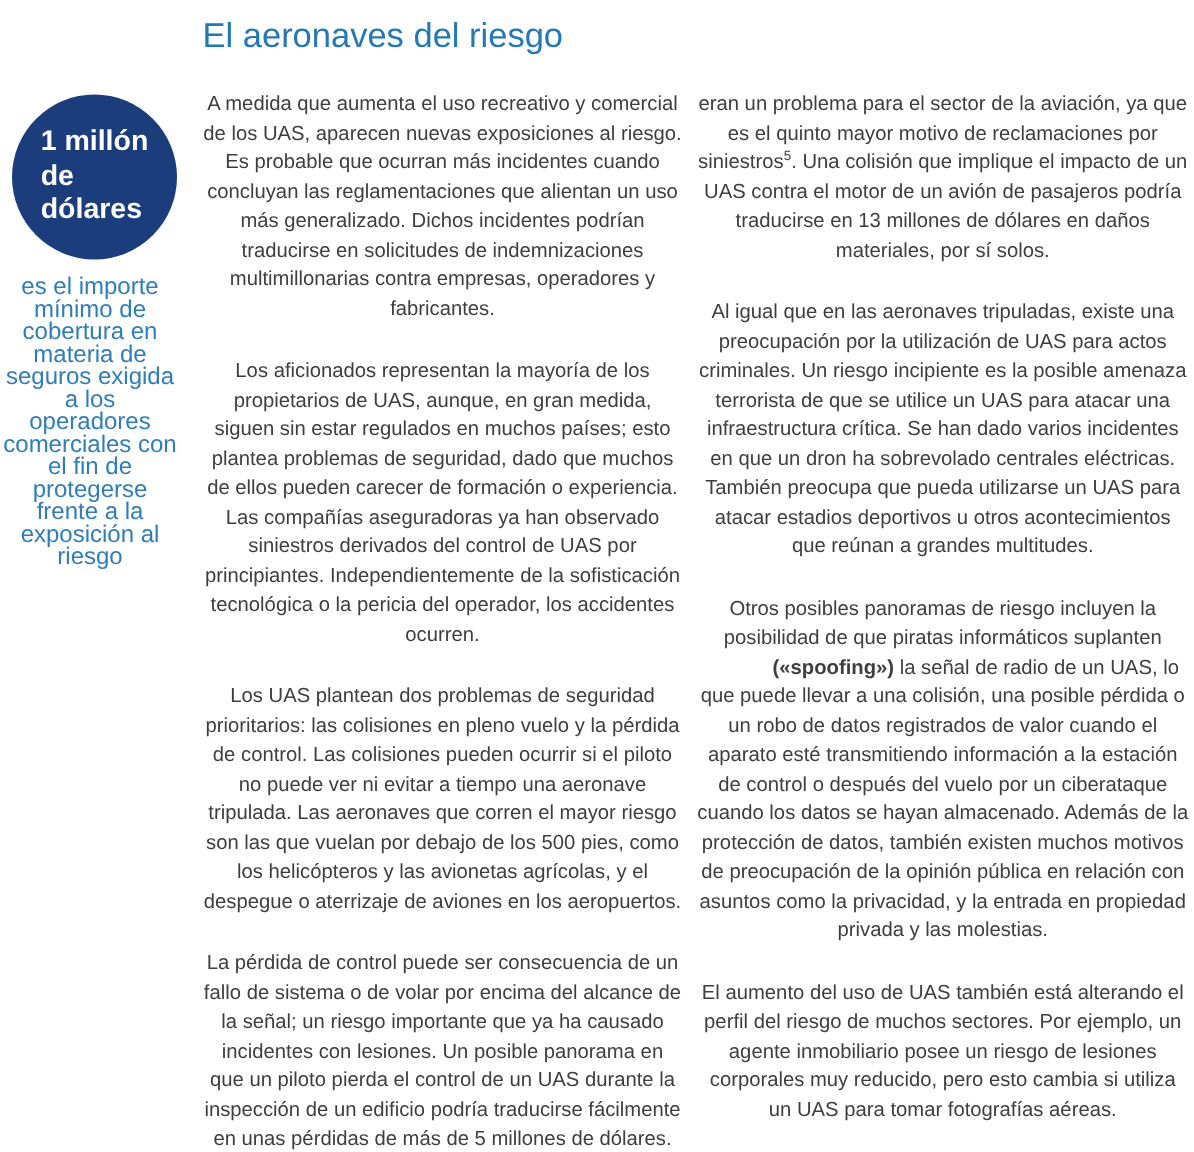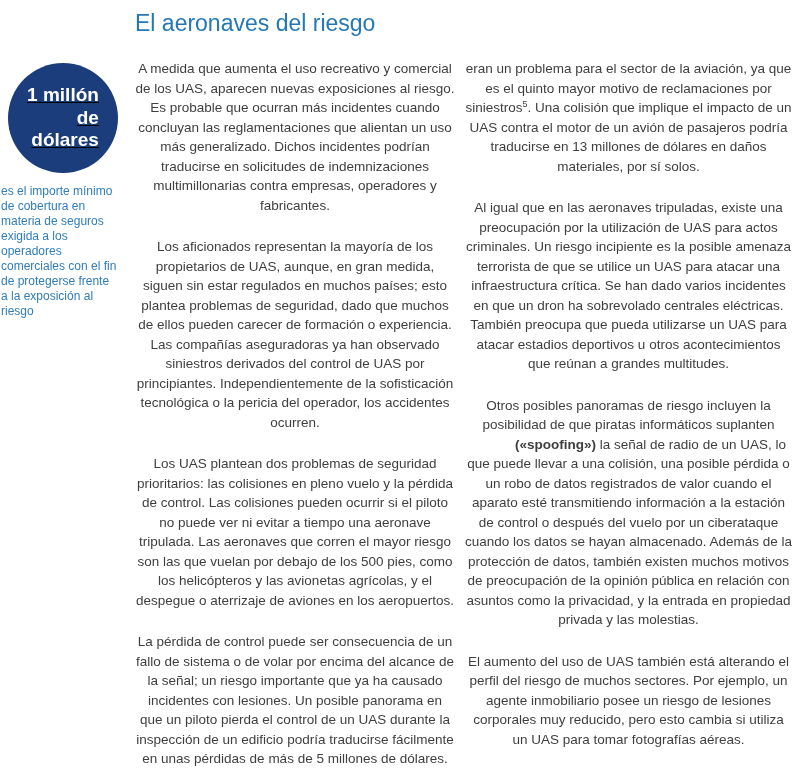--- a/index.html
+++ b/index.html
@@ -19,36 +19,35 @@
   .page { position: relative; width: 796px; height: 768px; background: #fff; }
 
   
   .sidebar { position: absolute; left: 0; top: 0; width: 131px; }
   .stat-circle {
     width: 110px; height: 110px;
     margin: 63px 0 0 8px;
     border-radius: 50%;
     background: var(--circle-navy);
     display: flex; align-items: center; justify-content: center;
-    text-align: right;
-    text-decoration: underline;
+    text-align: left;
   }
   .stat-label {
     color: #ffffff;
     font-weight: bold;
     font-size: 19px;
     line-height: 1.18;
     white-space: pre-line;
   }
   .stat-caption {
     margin: 11px 11px 0 0;
     padding: 0 1px;
-    text-align: left;
+    text-align: center;
     color: var(--caption-blue);
-    font-size: 12px;
+    font-size: 16px;
     line-height: 15px;
   }
 
   
   .main { position: absolute; left: 135px; top: 0; width: 658px; }
   .title {
     margin: 8px 0 0 0;
     font-size: 23px;
     line-height: 30px;
     font-weight: normal;

